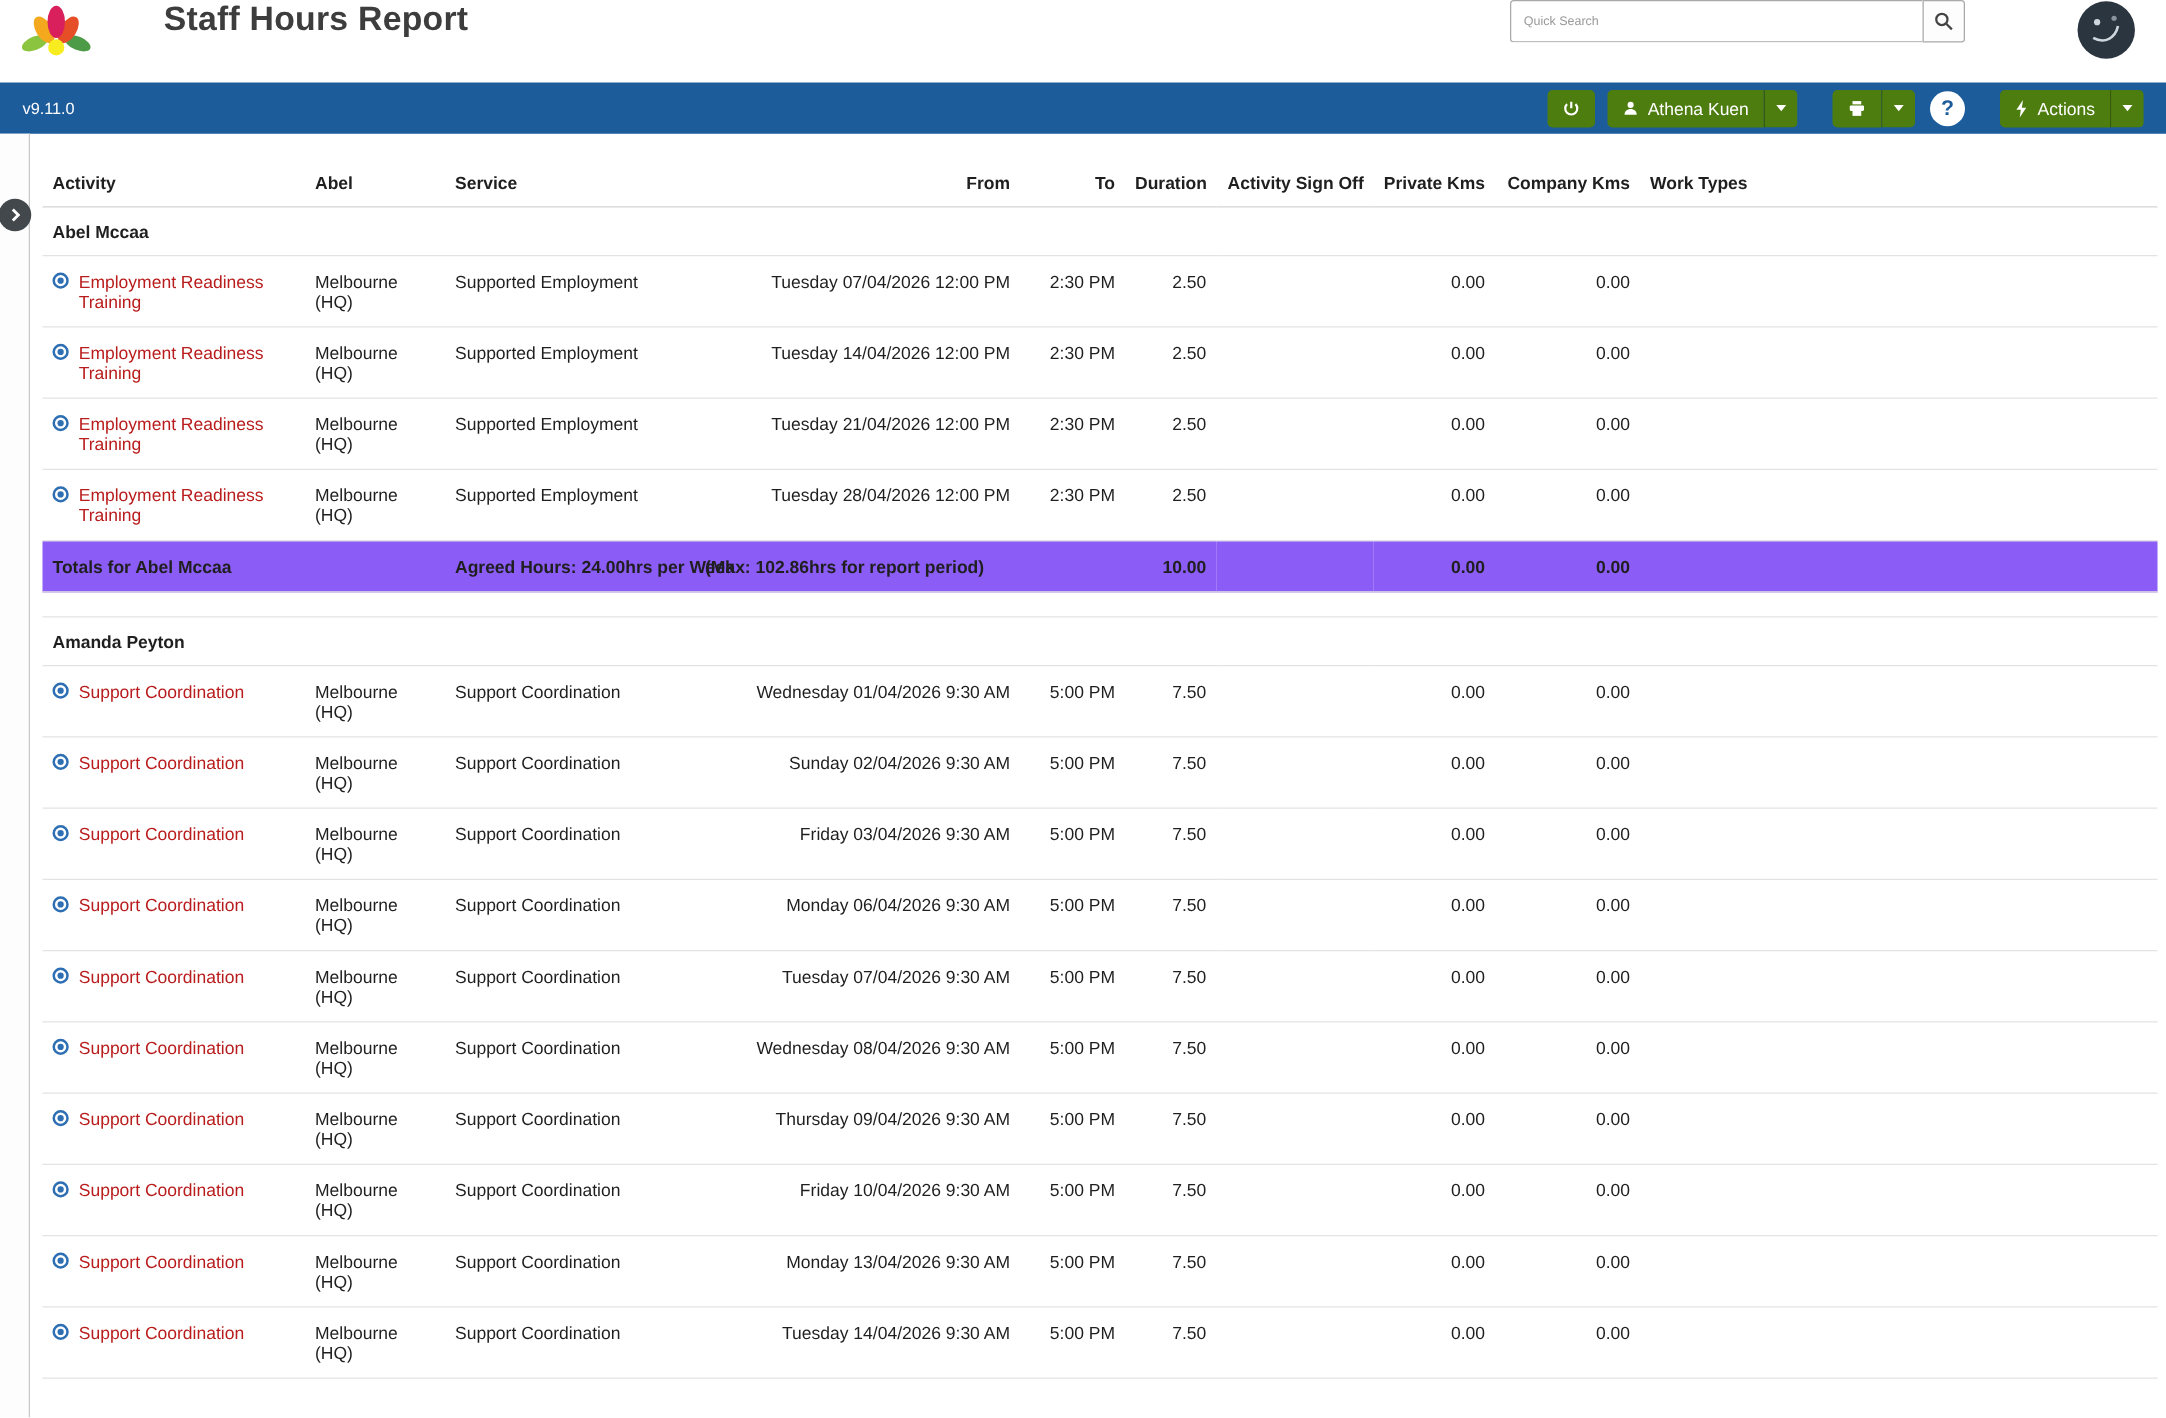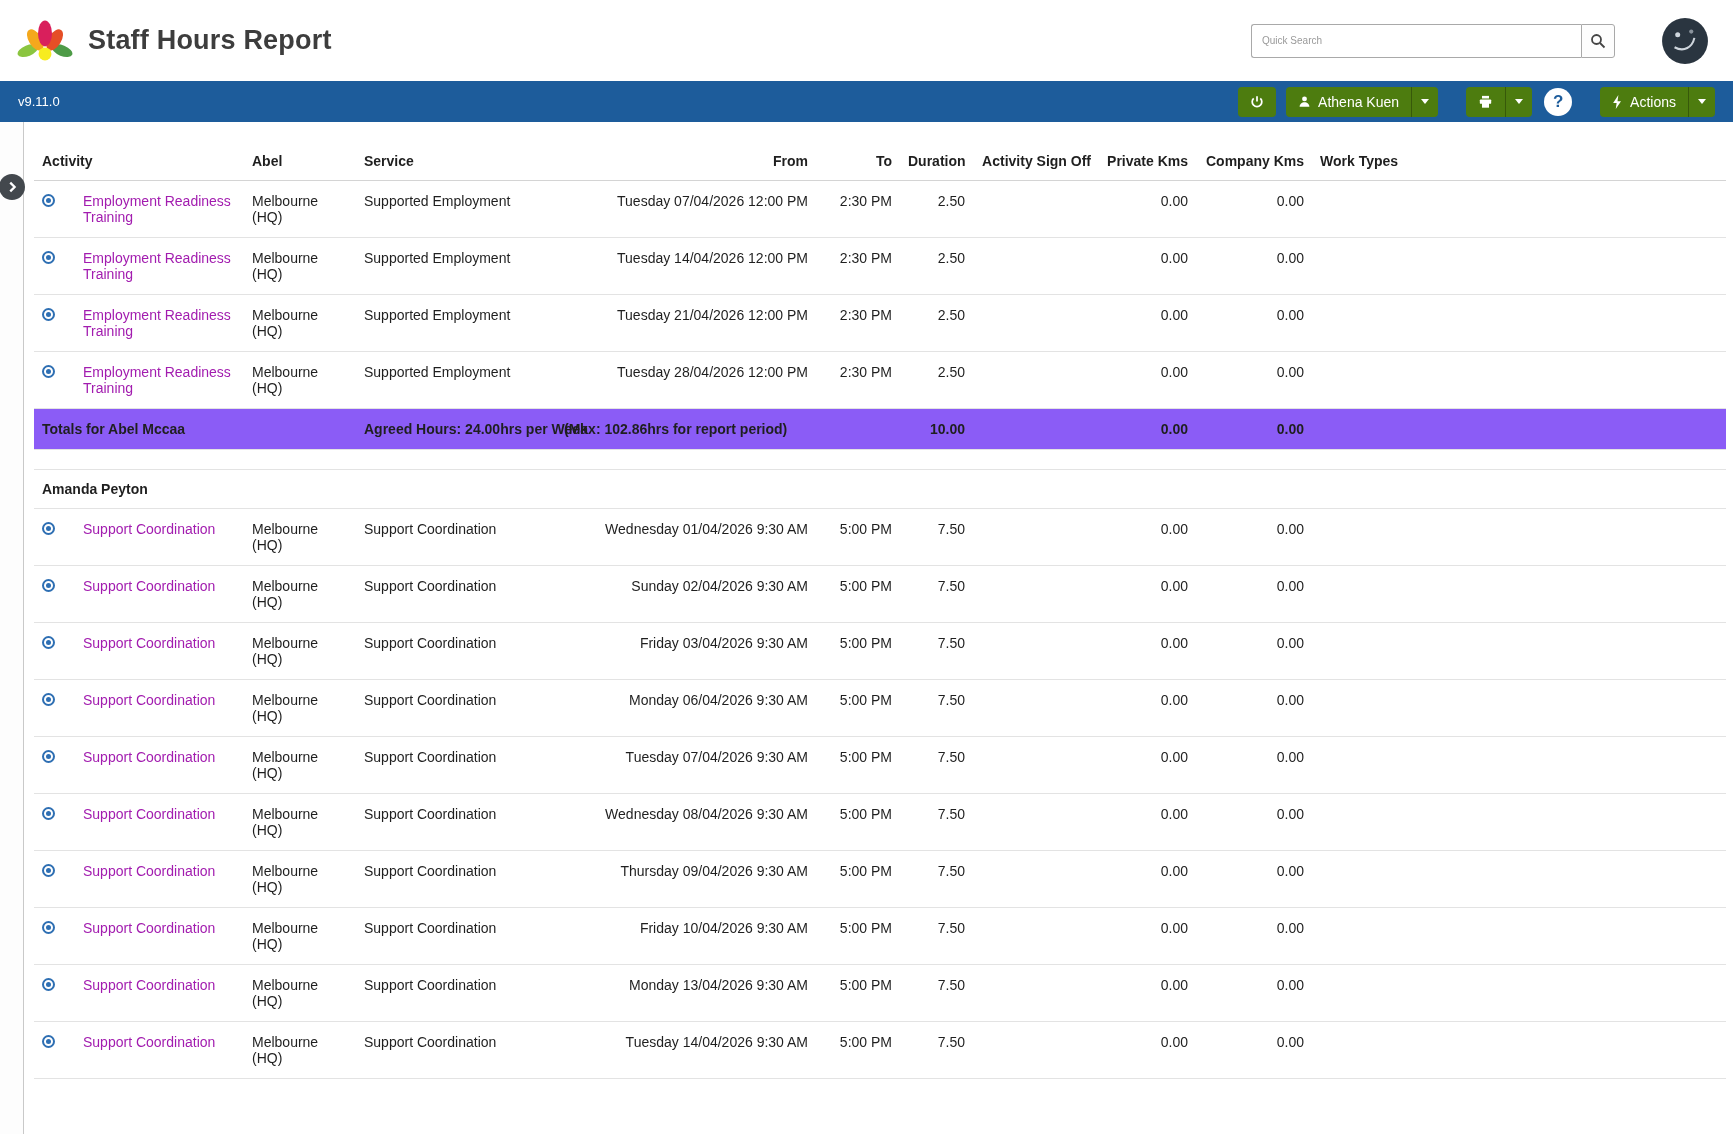--- a/index.html
+++ b/index.html
@@ -1,20 +1,20 @@
 <!DOCTYPE html>
 <html><head>
 <meta charset="utf-8">
 <style>
   * { box-sizing: border-box; margin: 0; padding: 0; }
   html, body { width: 1733px; height: 1134px; overflow: hidden; }
   body { font-family: "Liberation Sans", "DejaVu Sans", sans-serif; background: #ffffff; color: #222; }
 
   
-  .topbar { height: 81px; display: flex; align-items: center; padding: 0 24px 0 16px; background: #fff; }
+  .topbar { height: 66px; display: flex; align-items: flex-start; padding: 0 24px 0 16px; background: #fff; gap: 43px; }
   .logo { width: 58px; height: 50px; display: flex; align-items: center; justify-content: center; }
   .page-title { font-size: 27px; font-weight: bold; color: #3d3d3d; margin-left: 14px; letter-spacing: 0.2px; }
   .flex-spacer { flex: 1; }
   .search { display: flex; align-items: stretch; height: 34px; }
   .search input { width: 330px; border: 1px solid #a9a9a9; border-right: none; border-radius: 3px 0 0 3px; padding: 0 10px; font-size: 10px; color: #333; outline: none; font-family: inherit; }
   .search input::placeholder { color: #9a9a9a; }
   .search-btn { width: 34px; border: 1px solid #a9a9a9; border-radius: 0 3px 3px 0; background: #fdfdfd; cursor: pointer; display: flex; align-items: center; justify-content: center; }
   .avatar { width: 48px; height: 48px; margin-left: 46px; border-radius: 50%; overflow: hidden; cursor: pointer; flex: none; }
 
   
@@ -44,21 +44,21 @@
   th.r { text-align: right; }
   td { padding: 12px 8px; border-bottom: 1px solid #e3e3e3; vertical-align: top; word-wrap: break-word; }
   td.r { text-align: right; white-space: nowrap; }
   td.nowrap { white-space: nowrap; }
   .group-row td { font-weight: bold; padding: 11px 8px; }
   .totals-row td { background: #8b5cf6; font-weight: bold; }
   .spacer-row td { padding: 0; height: 20px; }
   .act-wrap { display: flex; gap: 8px; align-items: flex-start; }
   .target-icon { width: 13px; height: 13px; min-width: 13px; border: 2px solid #2e6fb3; border-radius: 50%; display: inline-flex; align-items: center; justify-content: center; margin-top: 1px; cursor: pointer; }
   .target-icon::after { content: ""; width: 5px; height: 5px; background: #2e6fb3; border-radius: 50%; }
-  .act-link { color: #a21caf; text-decoration: none; cursor: pointer; margin-left: 20px; }
+  .act-link { color: #b91c1c; text-decoration: none; cursor: pointer; }
 </style>
 </head>
 <body>
 
 <div class="app">
 
   <header class="topbar">
     <div class="logo">
       <svg width="56" height="48" viewBox="0 0 52 44">
         <ellipse cx="10" cy="31" rx="10" ry="5" fill="#8bc540" transform="rotate(-22 10 31)"></ellipse>
@@ -177,20 +177,23 @@
                 <th class="r">From</th>
                 <th class="r">To</th>
                 <th class="r">Duration</th>
                 <th class="r">Activity Sign Off</th>
                 <th class="r">Private Kms</th>
                 <th class="r">Company Kms</th>
                 <th>Work Types</th>
               </tr>
             </thead>
           <tbody id="table-body">
+              <tr class="group-row">
+                <td colspan="10">Abel Mccaa</td>
+              </tr>
               <tr>
                 <td class="act-cell">
                   <div class="act-wrap">
                     <span class="target-icon"></span>
                     <a href="#" class="act-link">Employment Readiness Training</a>
                   </div>
                 </td>
                 <td>Melbourne (HQ)</td>
                 <td>Supported Employment</td>
                 <td class="r">Tuesday 07/04/2026 12:00 PM</td>

